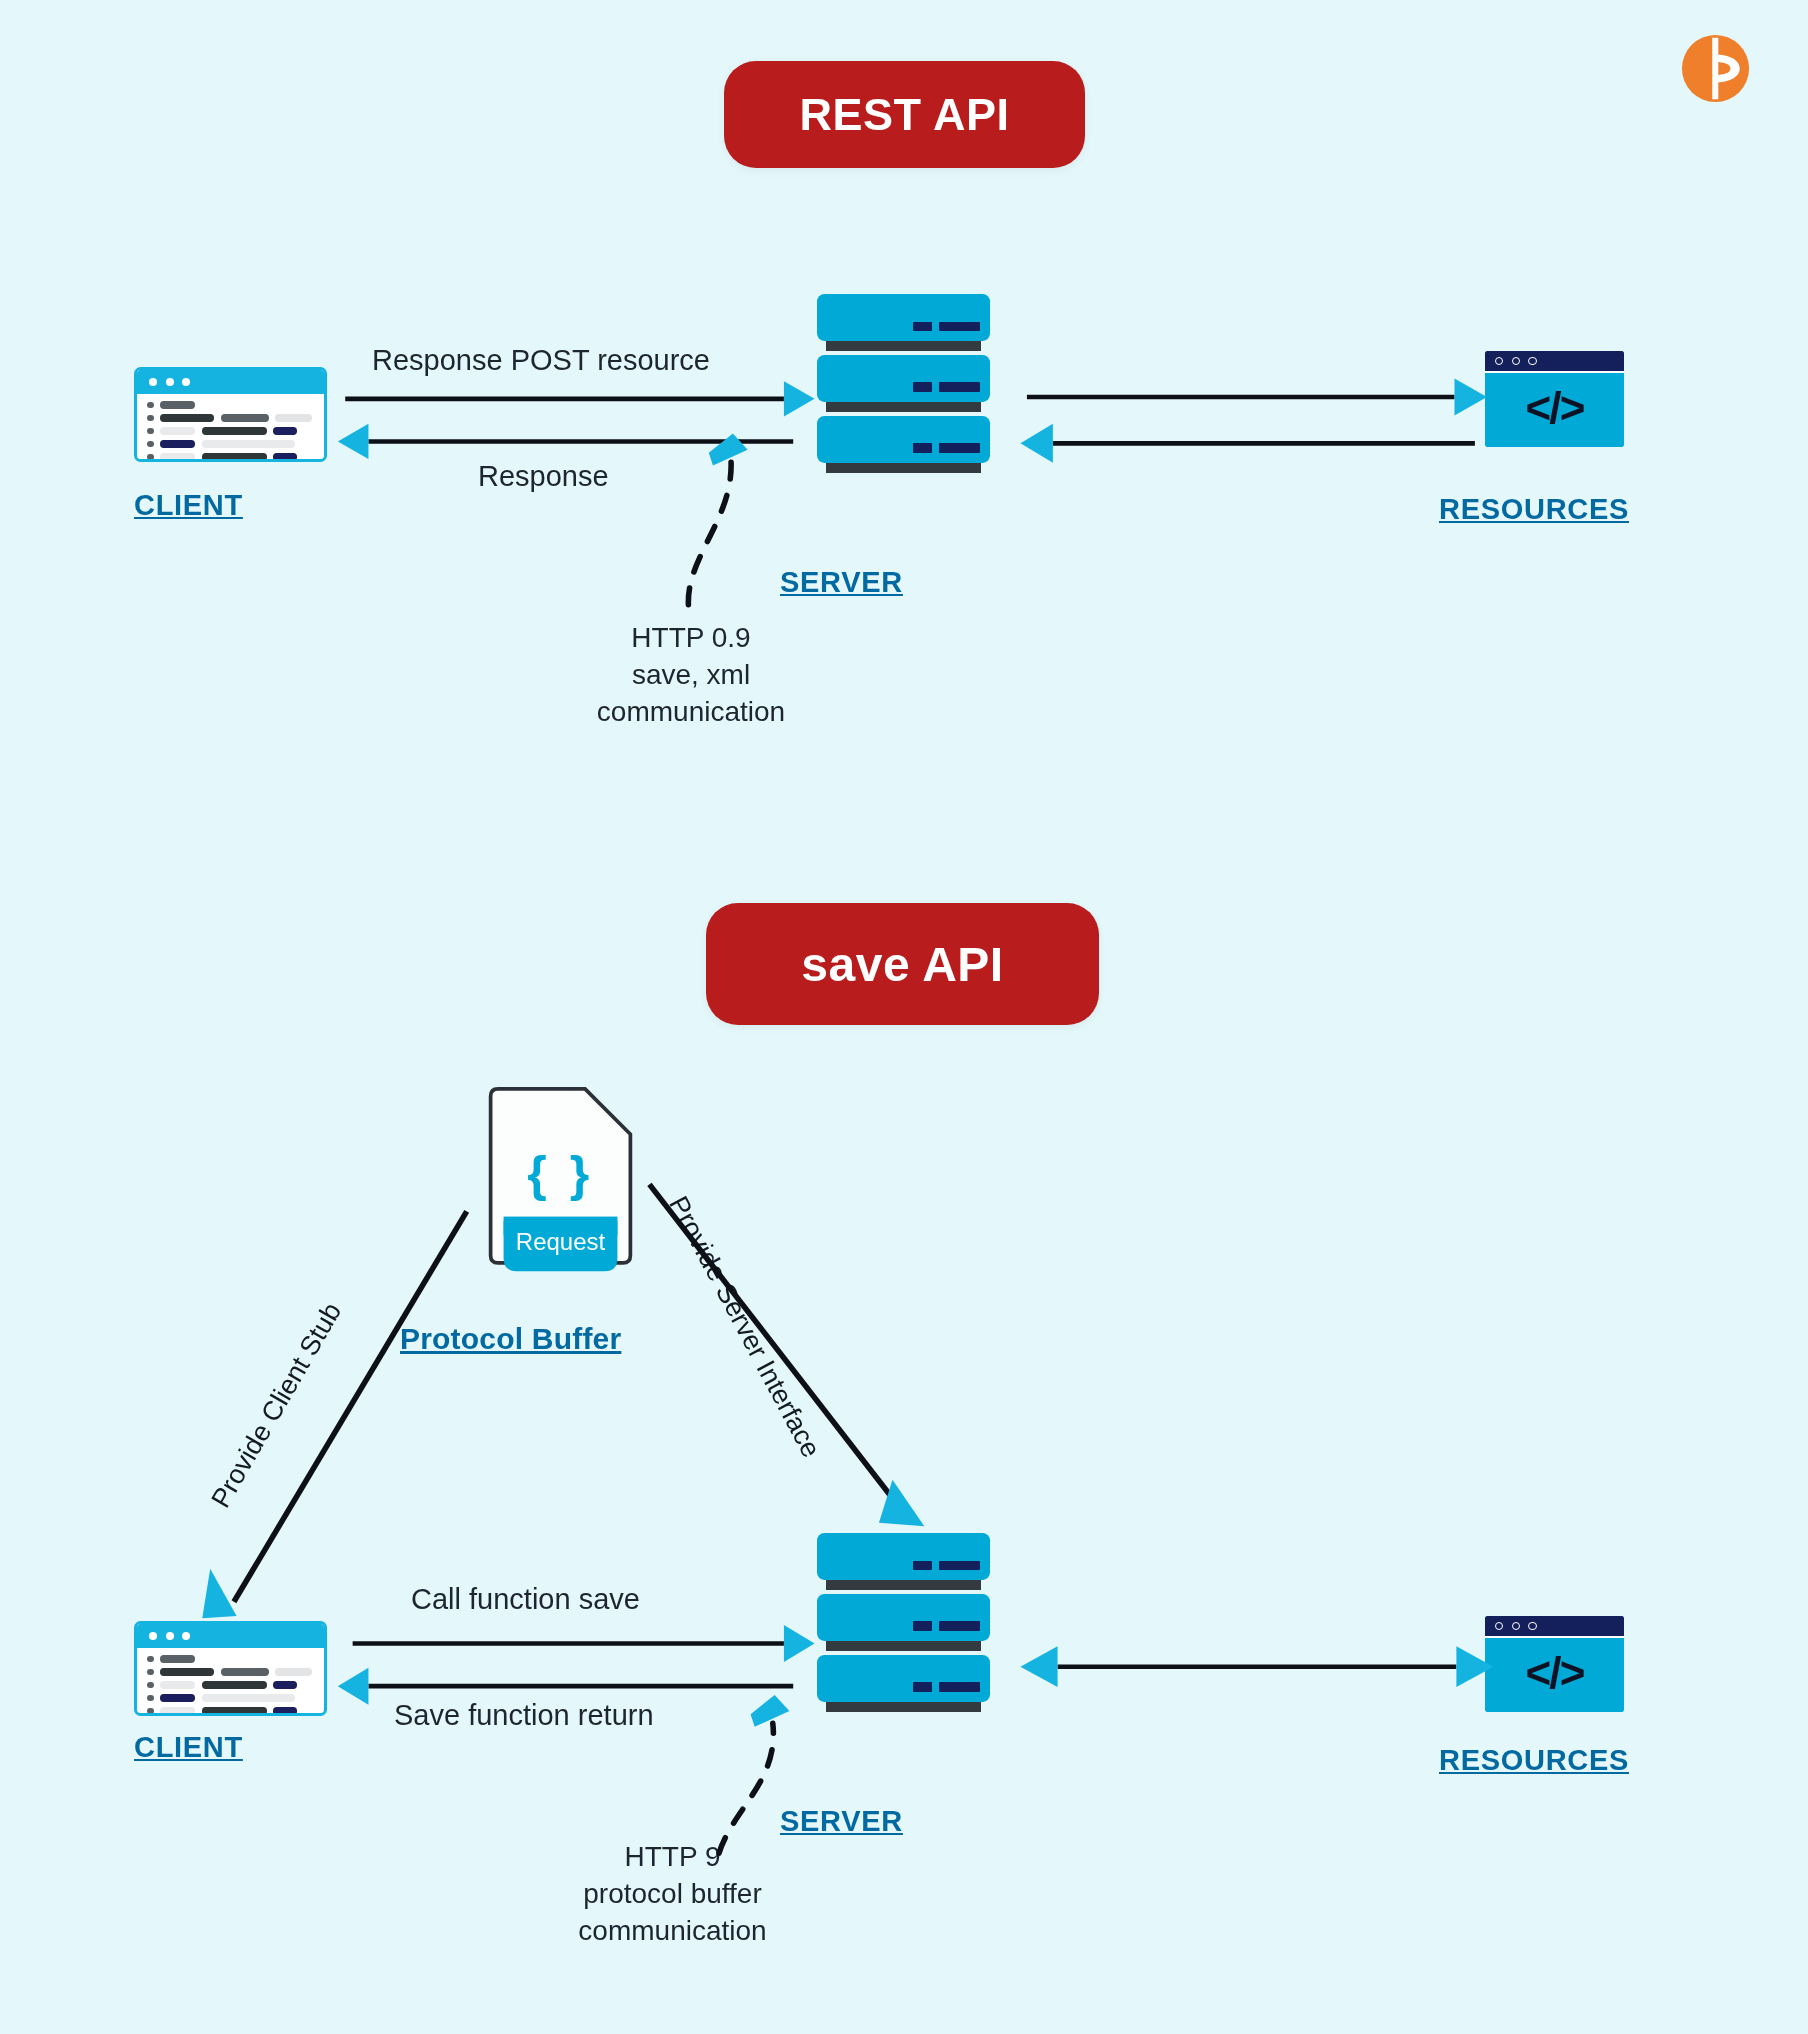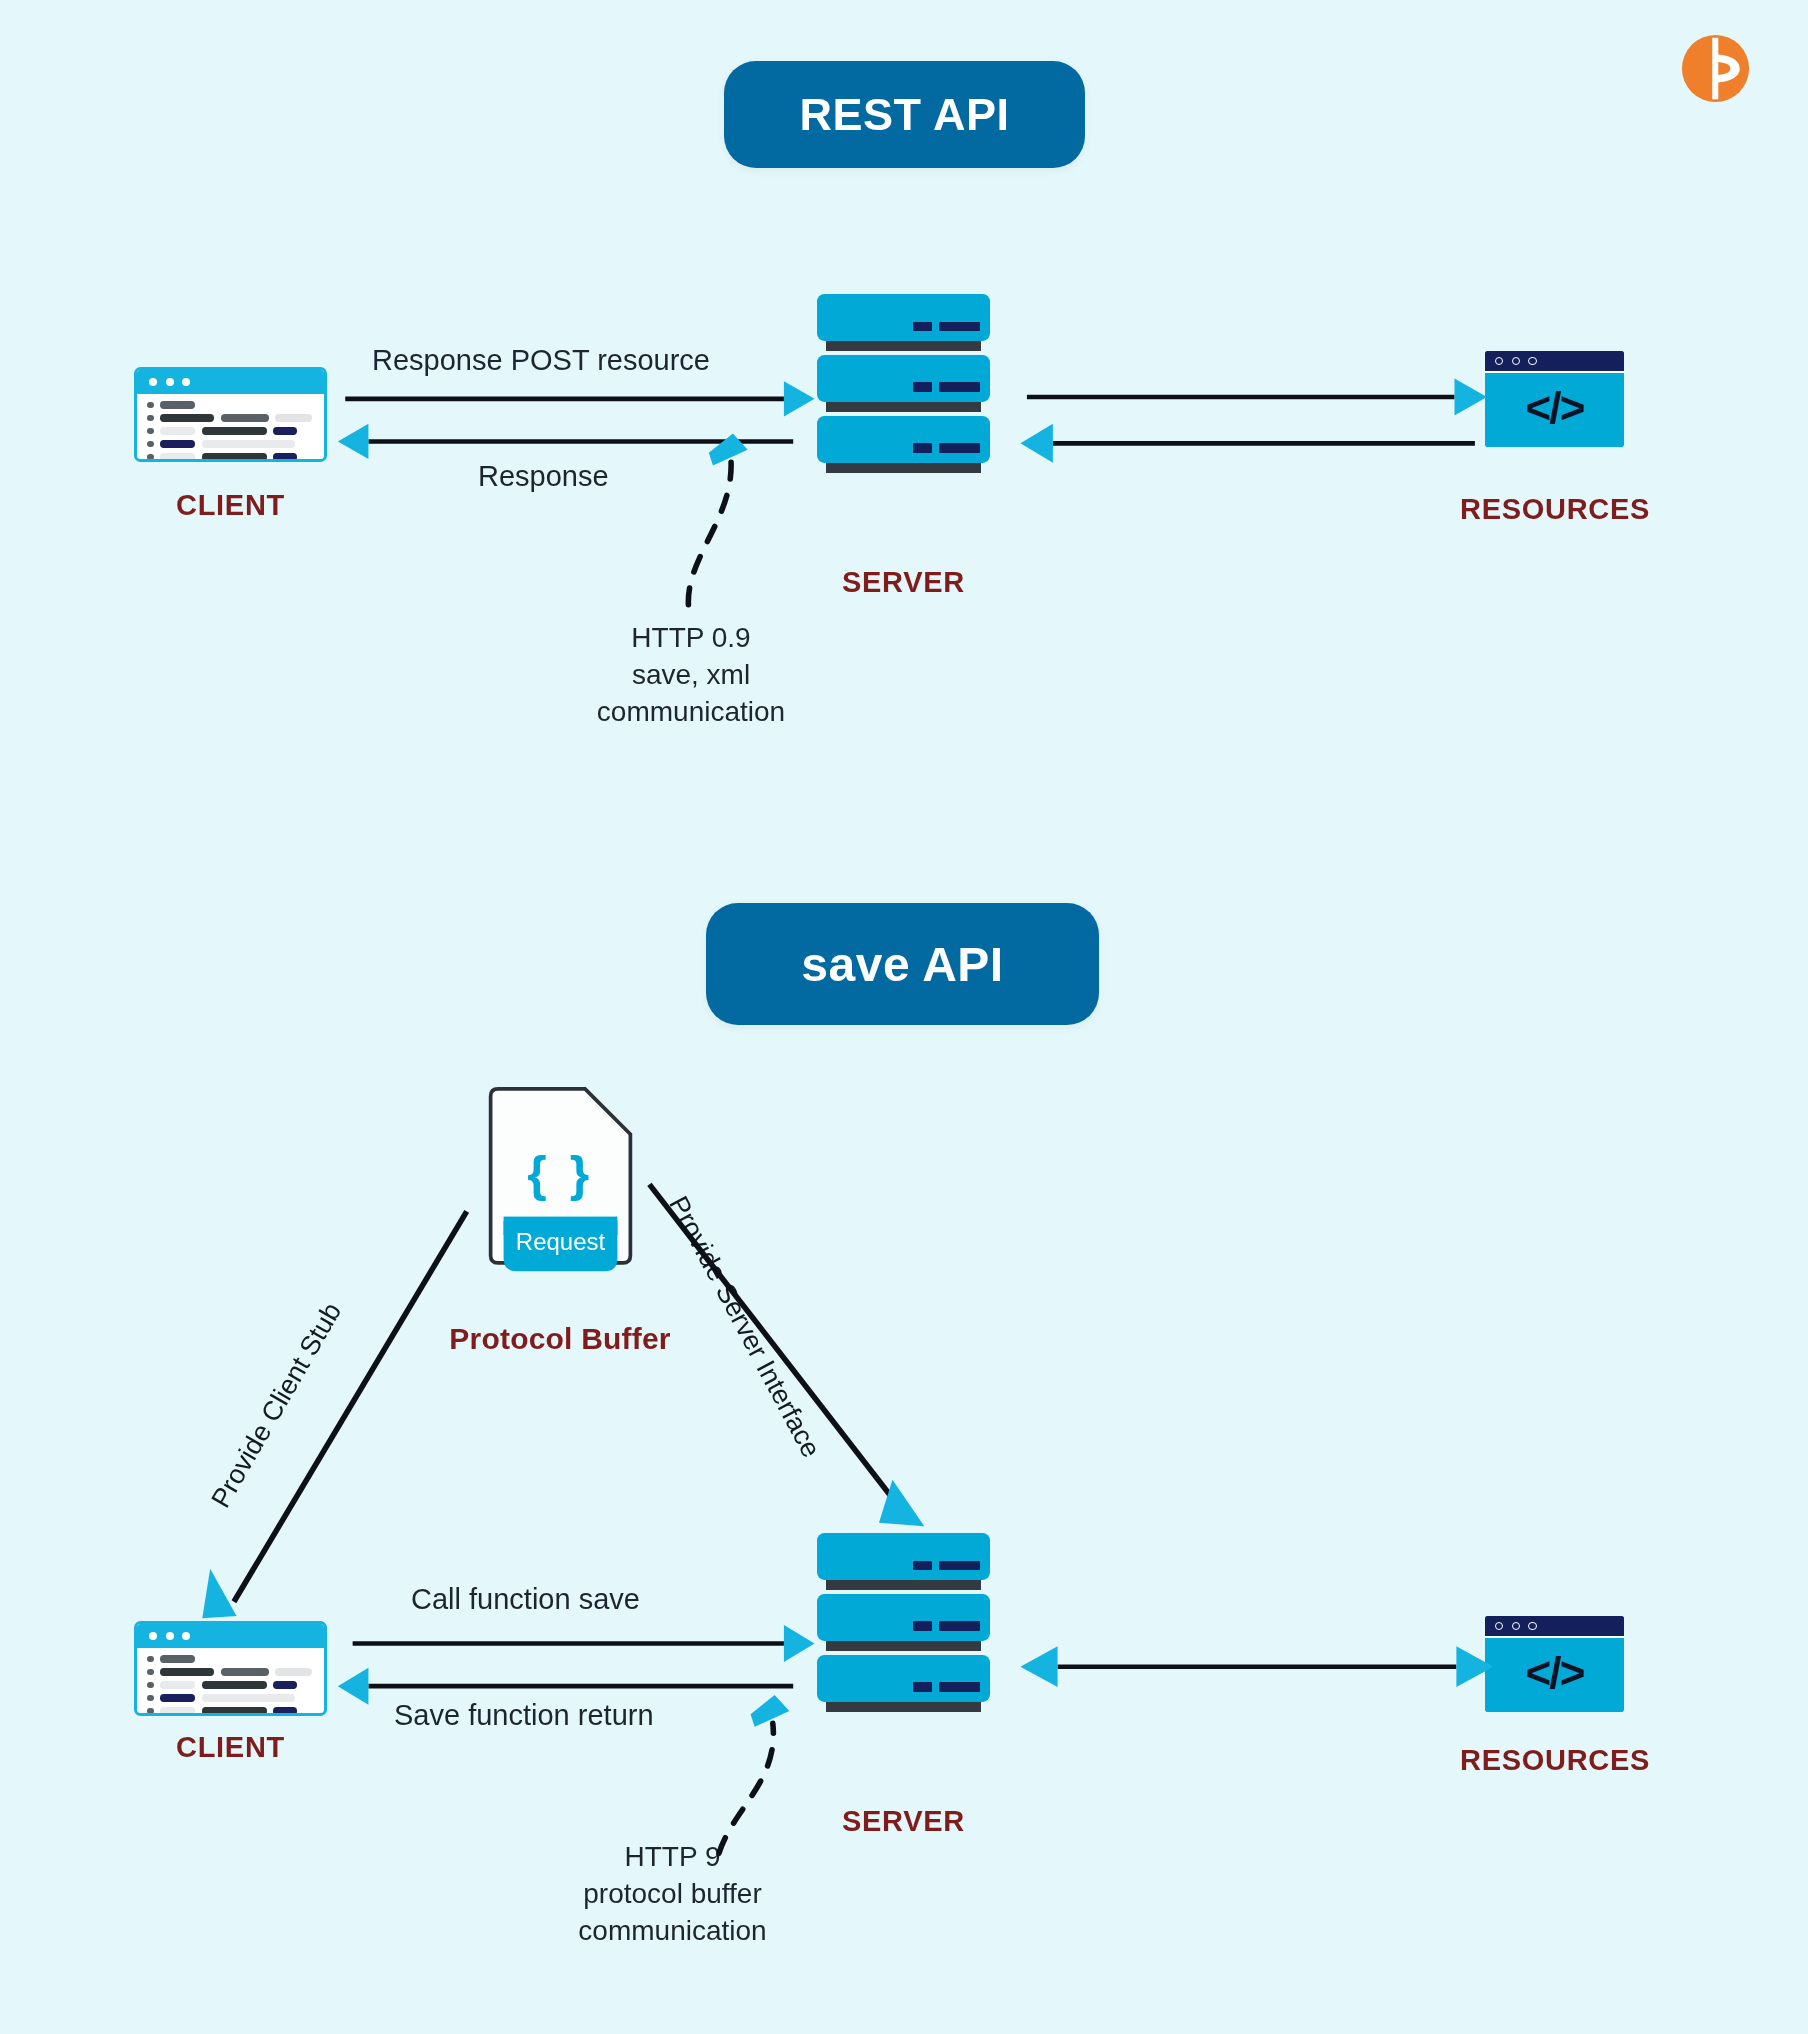--- a/index.html
+++ b/index.html
@@ -18,42 +18,43 @@
   
   .logo {
     position: absolute;
     left: 1681px; top: 34px;
     width: 69px; height: 69px;
   }
 
   
   .title-badge {
     position: absolute;
-    background: #0369a1;
+    background: #b91c1c;
     border-radius: 32px;
     color: #ffffff;
     font-weight: bold;
     display: flex;
     align-items: center;
     justify-content: center;
     letter-spacing: 0.5px;
     box-shadow: 0 2.8px 9.3px rgba(0,0,0,0.05);
   }
   #badge-rest { left: 724px; top: 61px;  width: 361px; height: 107px; font-size: 45px; }
   #badge-grpc { left: 706px; top: 903px; width: 393px; height: 122px; font-size: 48px; }
 
   
   .node-label {
     position: absolute;
-    text-align: center;
+    text-align: left;
     font-weight: bold;
-    color: #7f1d1d;
+    color: #0369a1;
     font-size: 29px;
     letter-spacing: 0.7px;
     white-space: nowrap;
+    text-decoration: underline;
   }
   .node-label.thin { font-weight: bold; letter-spacing: 0.2px; }
 
   
   .client-icon {
     position: absolute;
     width: 193px; height: 95px;
     background: #ffffff;
     border: 3.7px solid #15b3e0;
     border-radius: 6.5px;

